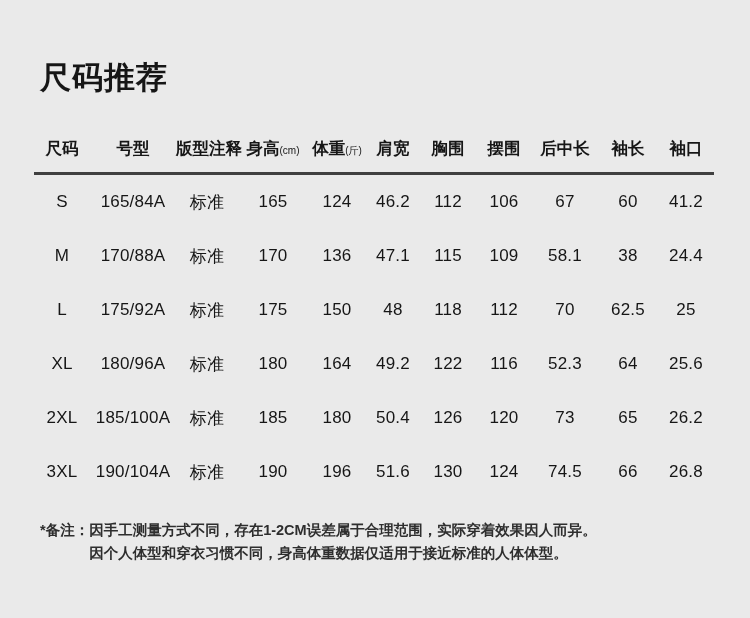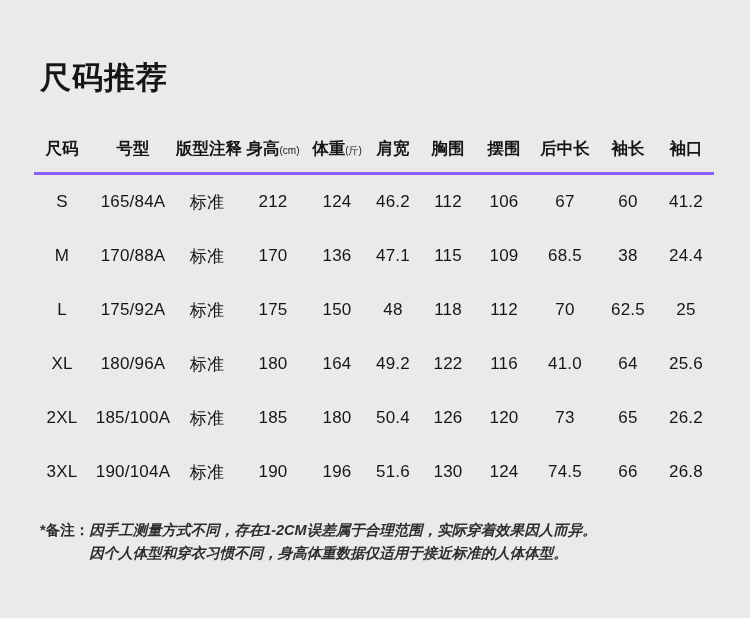--- a/index.html
+++ b/index.html
@@ -27,21 +27,21 @@
     font-weight: 700;
     letter-spacing: 1px;
   }
   table.size-table {
     border-collapse: collapse;
     table-layout: fixed;
     width: 680px;
     margin-top: 30px;
   }
   table.size-table thead tr {
-    border-bottom: 3px solid #8b5cf6;
+    border-bottom: 3px solid #404040;
   }
   table.size-table th {
     height: 46px;
     padding: 0;
     font-size: 16.5px;
     font-weight: 700;
     text-align: center;
     vertical-align: middle;
     white-space: nowrap;
   }
@@ -69,21 +69,20 @@
     font-weight: 600;
     color: #2e2e2e;
   }
   .fn-label {
     flex: 0 0 auto;
     white-space: nowrap;
     text-align: right;
   }
   .fn-lines {
     flex: 1 1 auto;
-    font-style: italic;
   }
 </style>
 </head>
 <body>
 
 <div class="page">
 
   <h1 class="title">尺码推荐</h1>
 
   <table class="size-table">
@@ -113,39 +112,39 @@
           <th><span>后中长</span></th>
           <th><span>袖长</span></th>
           <th><span>袖口</span></th>
         </tr>
     </thead>
     <tbody id="table-body">
         <tr>
           <td>S</td>
           <td>165/84A</td>
           <td>标准</td>
-          <td>212</td>
+          <td>165</td>
           <td>124</td>
           <td>46.2</td>
           <td>112</td>
           <td>106</td>
           <td>67</td>
           <td>60</td>
           <td>41.2</td>
         </tr>
         <tr>
           <td>M</td>
           <td>170/88A</td>
           <td>标准</td>
           <td>170</td>
           <td>136</td>
           <td>47.1</td>
           <td>115</td>
           <td>109</td>
-          <td>68.5</td>
+          <td>58.1</td>
           <td>38</td>
           <td>24.4</td>
         </tr>
         <tr>
           <td>L</td>
           <td>175/92A</td>
           <td>标准</td>
           <td>175</td>
           <td>150</td>
           <td>48</td>
@@ -157,21 +156,21 @@
         </tr>
         <tr>
           <td>XL</td>
           <td>180/96A</td>
           <td>标准</td>
           <td>180</td>
           <td>164</td>
           <td>49.2</td>
           <td>122</td>
           <td>116</td>
-          <td>41.0</td>
+          <td>52.3</td>
           <td>64</td>
           <td>25.6</td>
         </tr>
         <tr>
           <td>2XL</td>
           <td>185/100A</td>
           <td>标准</td>
           <td>185</td>
           <td>180</td>
           <td>50.4</td>

